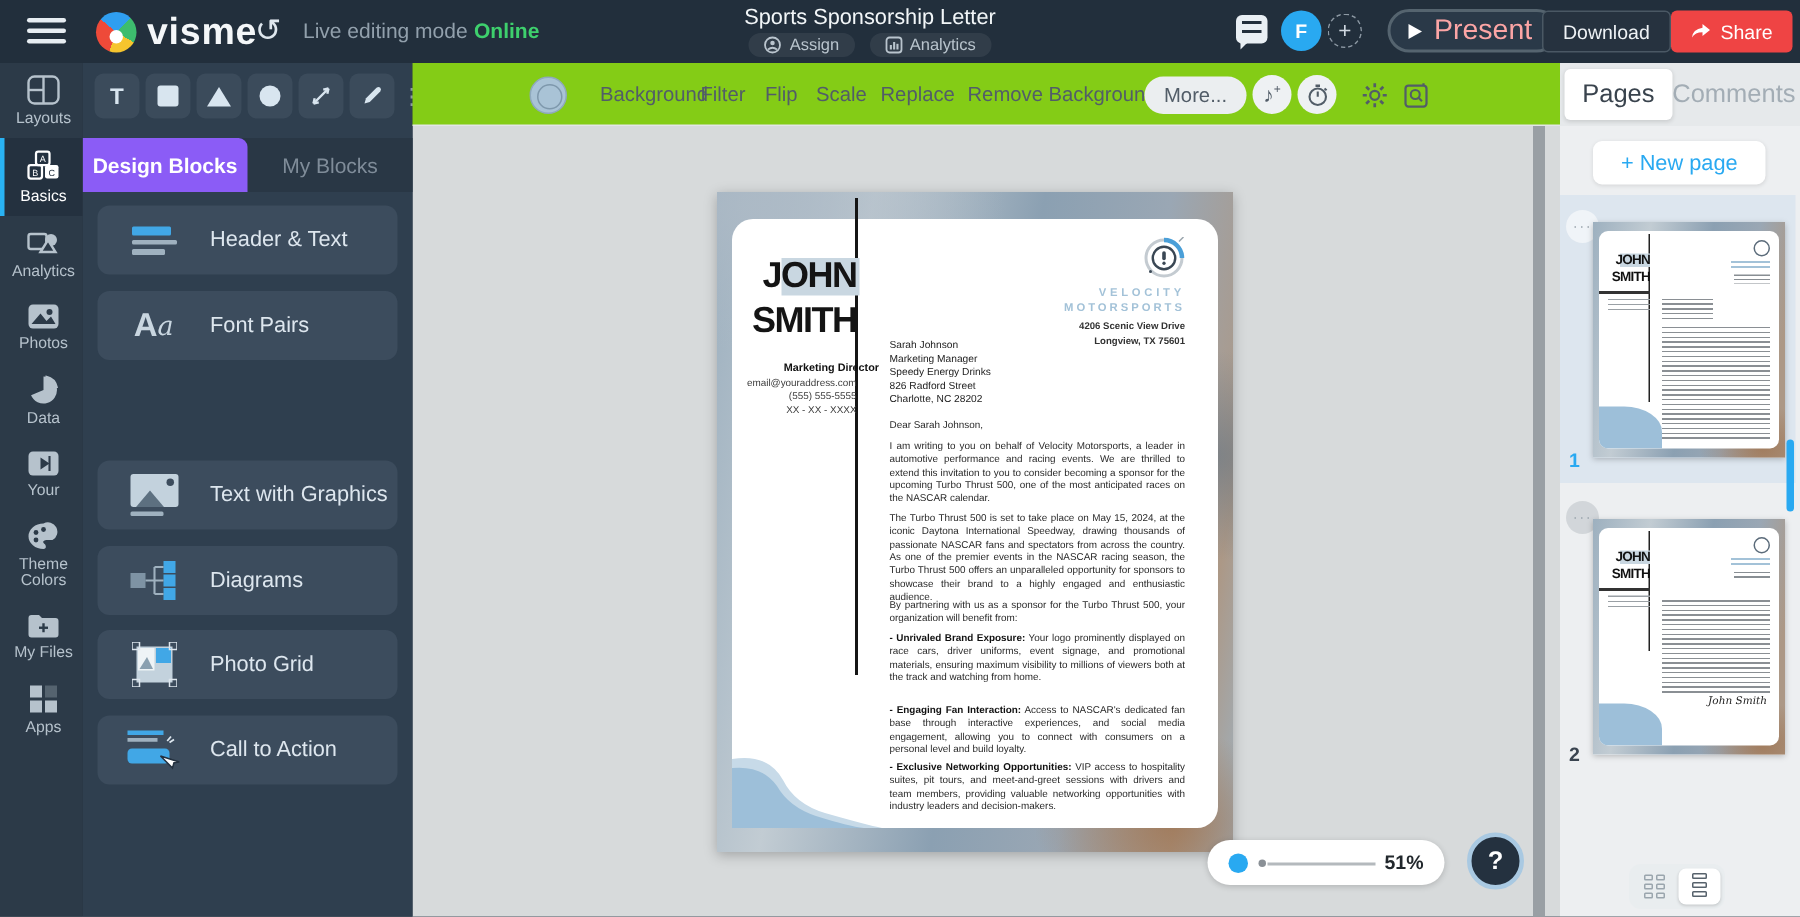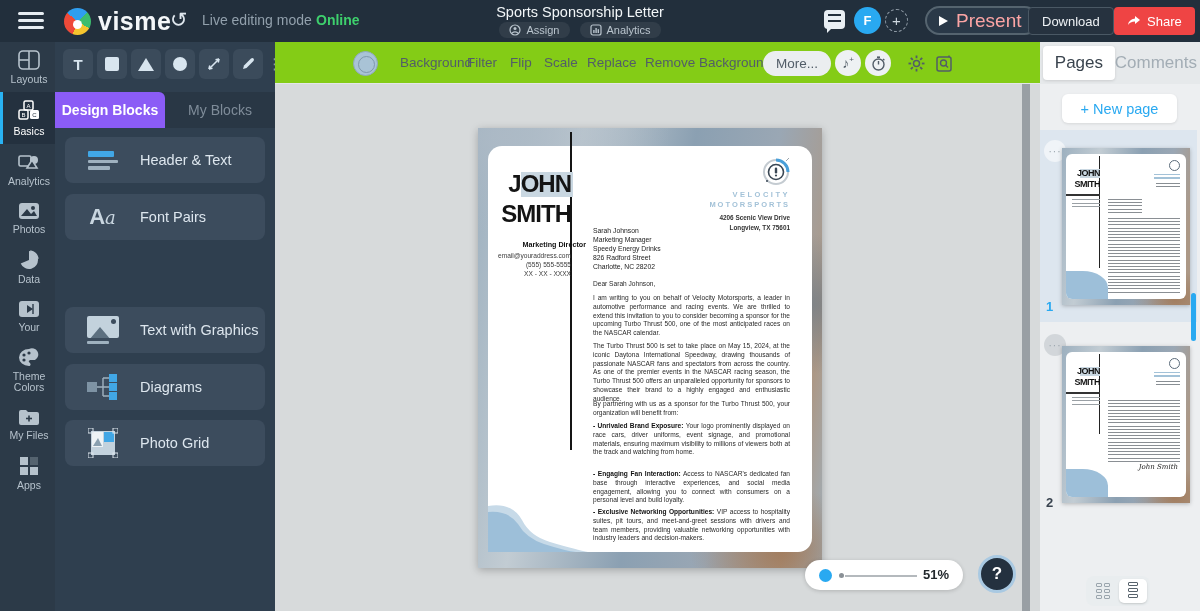--- a/index.html
+++ b/index.html
@@ -361,20 +361,32 @@
             <rect x="16" y="4" width="10" height="10" fill="#41a7e6"></rect>
             <path d="M5 18 L10 10 L14 18 Z" fill="#8aa0b0"></path>
             <rect x="0" y="0" width="5" height="5" fill="none" stroke="#dde6ee" stroke-width="1"></rect>
             <rect x="25" y="0" width="5" height="5" fill="none" stroke="#dde6ee" stroke-width="1"></rect>
             <rect x="0" y="25" width="5" height="5" fill="none" stroke="#dde6ee" stroke-width="1"></rect>
             <rect x="25" y="25" width="5" height="5" fill="none" stroke="#dde6ee" stroke-width="1"></rect>
           </svg>
       </div>
       <span class="block-label">Photo Grid</span>
     </div>
+    <div class="block-card" style="top:435px">
+      <div class="block-icon">
+        <svg width="40" height="30" viewBox="0 0 40 30">
+            <rect x="2" y="2" width="24" height="3" fill="#41a7e6"></rect>
+            <rect x="2" y="7" width="20" height="2.5" fill="#9fb1bf"></rect>
+            <rect x="2" y="14" width="28" height="10" rx="3" fill="#41a7e6"></rect>
+            <path d="M31 6 L28.5 9 M33 8 L30 10" stroke="#dde6ee" stroke-width="1.2"></path>
+            <path d="M24 19 L32 27 L33 23.5 L36.5 23 Z" fill="#fff" stroke="#24313f" stroke-width="1"></path>
+          </svg>
+      </div>
+      <span class="block-label">Call to Action</span>
+    </div>
   </div>
 
   <div class="toolbar">
     <div class="bg-swatch"></div>
     <span class="tb-btn" style="left:125px">Background</span>
     <span class="tb-btn" style="left:192px">Filter</span>
     <span class="tb-btn" style="left:235px">Flip</span>
     <span class="tb-btn" style="left:269px">Scale</span>
     <span class="tb-btn" style="left:312px">Replace</span>
     <span class="tb-btn" style="left:370px">Remove Background</span>

